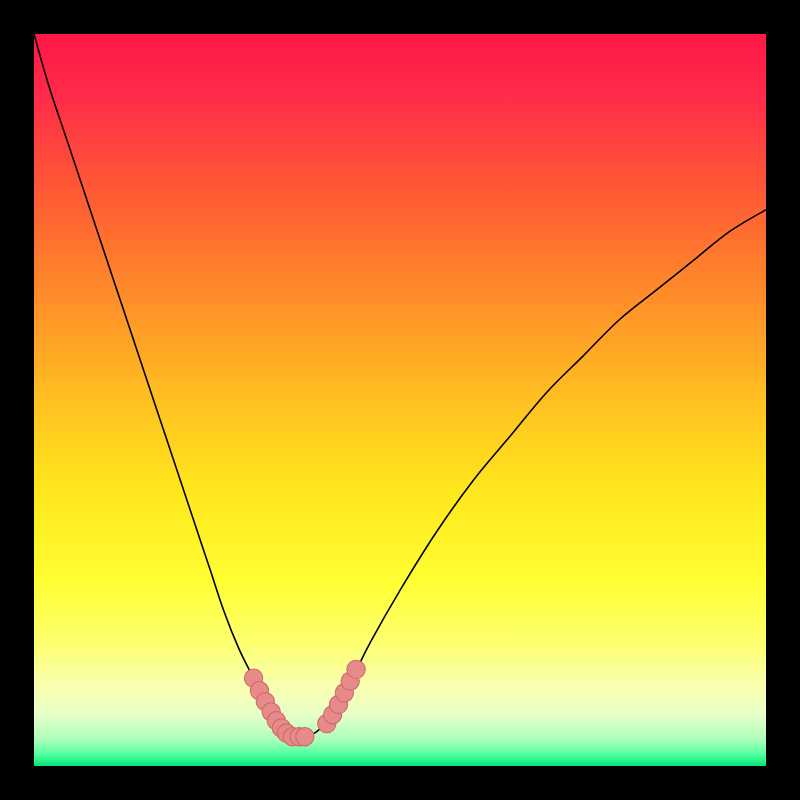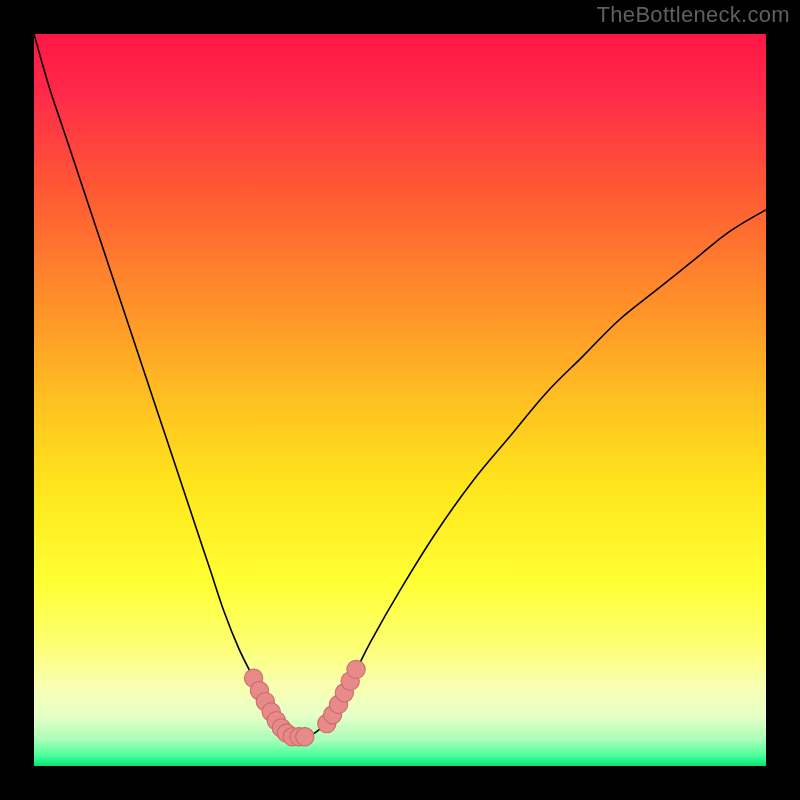--- a/index.html
+++ b/index.html
@@ -32,21 +32,20 @@
     left: 34px;
     top: 34px;
     width: 732px;
     height: 732px;
   }
 </style>
 </head>
 <body>
 
 <div class="outer">
-  <div class="watermark">TheBottleneck.com</div>
   <svg class="plot" viewBox="0 0 100 100" preserveAspectRatio="none">
     <defs>
       <linearGradient id="bg-grad" x1="0" y1="0" x2="0" y2="1">
           <stop offset="0%" stop-color="#ff1744"></stop>
           <stop offset="8%" stop-color="#ff2a4a"></stop>
           <stop offset="20%" stop-color="#ff5436"></stop>
           <stop offset="35%" stop-color="#ff8a2a"></stop>
           <stop offset="50%" stop-color="#ffc021"></stop>
           <stop offset="62%" stop-color="#ffe61c"></stop>
           <stop offset="75%" stop-color="#ffff33"></stop>

